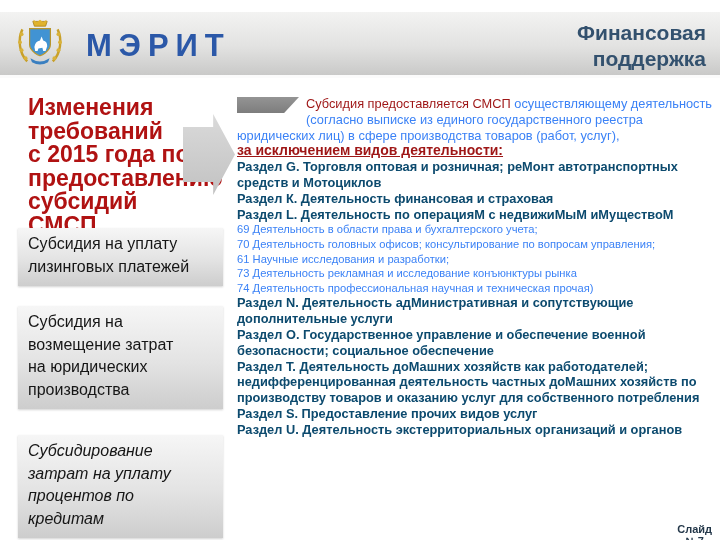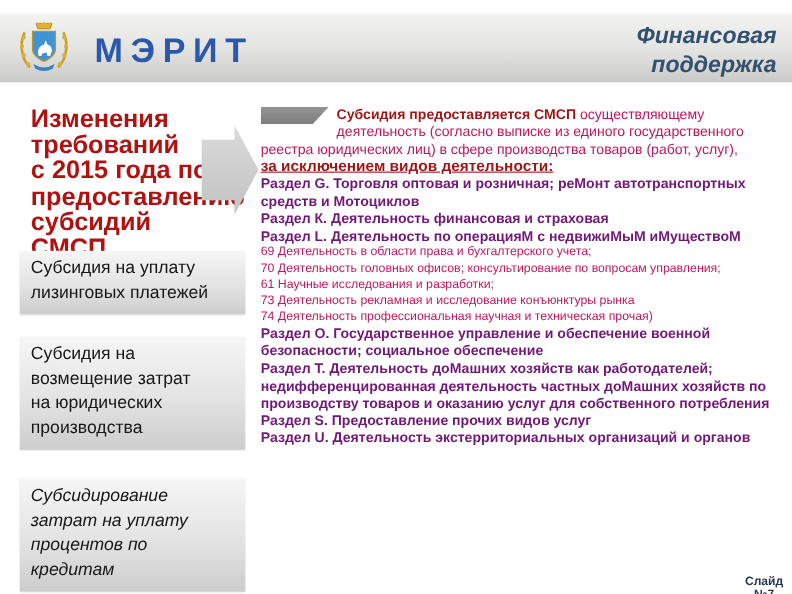--- a/index.html
+++ b/index.html
@@ -15,21 +15,21 @@
   .slide{position:relative;width:720px;height:540px;background:#ffffff;overflow:hidden;margin-top:12px;}
 
   
   .header{position:absolute;left:0;top:0;width:720px;height:63px;
           background:linear-gradient(180deg,#f3f3f2 0%,#e2e2e1 55%,#c9c9c8 100%);
           border-bottom:3px solid #fbfbfb;}
   .arms{position:absolute;left:16px;top:3px;width:48px;height:56px;}
   .logo-text{position:absolute;left:86px;top:16px;font-size:31px;font-weight:bold;
              letter-spacing:7px;color:var(--logo-blue);}
   .header-title{position:absolute;right:14px;top:8px;text-align:right;
-                font-size:21px;font-weight:bold;line-height:26px;color:var(--header-navy);font-style:italic;}
+                font-size:21px;font-weight:bold;line-height:26px;color:var(--header-navy);}
 
   
   .left-heading{position:absolute;left:28px;top:84px;width:175px;
                 font-size:23px;line-height:23.5px;font-weight:bold;
                 color:var(--accent-red-bright);white-space:pre-line;}
   .big-arrow{position:absolute;left:183px;top:102px;width:52px;height:81px;
              background:linear-gradient(180deg,#dadada 0%,#c2c2c2 100%);
              clip-path:polygon(0 16%,58% 16%,58% 0%,100% 50%,58% 100%,58% 84%,0 84%);}
   .box{position:absolute;left:18px;width:186px;padding:5px 9px 8px 10px;
        background:linear-gradient(180deg,#f6f6f6 0%,#e3e3e3 55%,#cdcdcd 100%);
@@ -37,23 +37,23 @@
        box-shadow:0 1px 2px rgba(0,0,0,0.18);}
   .box:nth-child(1){top:216px;}
   .box:nth-child(2){top:294px;}
   .box:nth-child(3){top:423px;font-style:italic;}
 
   
   .content{position:absolute;left:237px;top:84px;width:478px;}
   .para{color:#111;}
   .para.body{font-size:12.8px;line-height:15.8px;}
   .para.small{font-size:11.2px;line-height:14.6px;}
-  .seg-plain{color:#be185d;}
-  .seg-bold{color:#701a75;font-weight:bold;}
-  .seg-red-bold{color:var(--accent-red);font-weight:bold;}
+  .seg-plain{color:#3b82f6;}
+  .seg-bold{color:#0c4a6e;font-weight:bold;}
+  .seg-red-bold{color:var(--accent-red);font-weight:normal;}
   .seg-red-bold-underline{color:var(--accent-red);font-weight:bold;
                           text-decoration:underline;font-size:14px;}
   .lead-arrow{float:left;width:62px;height:16px;margin:1px 7px 0 0;
               background:linear-gradient(180deg,#949494,#7d7d7d);
               clip-path:polygon(0 0,100% 0,76% 100%,0 100%);}
 
   
   .slide-number{position:absolute;right:8px;bottom:5px;text-align:center;
                 font-size:11px;line-height:12px;font-weight:bold;color:var(--footer-navy);}
 </style>
@@ -114,20 +114,21 @@
       <div class="para body"><span class="lead-arrow"></span><span class="seg-red-bold">Субсидия предоставляется СМСП </span><span class="seg-plain">осуществляющему деятельность (согласно выписке из единого государственного реестра юридических лиц) в сфере производства товаров (работ, услуг),</span></div>
       <div class="para body"><span class="seg-red-bold-underline">за исключением видов деятельности:</span></div>
       <div class="para body"><span class="seg-bold">Раздел G. Торговля оптовая и розничная; реМонт автотранспортных средств и Мотоциклов</span></div>
       <div class="para body"><span class="seg-bold">Раздел К. Деятельность финансовая и страховая</span></div>
       <div class="para body"><span class="seg-bold">Раздел L. Деятельность по операцияМ с недвижиМыМ иМуществоМ</span></div>
       <div class="para small"><span class="seg-plain">69 Деятельность в области права и бухгалтерского учета;</span></div>
       <div class="para small"><span class="seg-plain">70 Деятельность головных офисов; консультирование по вопросам управления;</span></div>
       <div class="para small"><span class="seg-plain">61 Научные исследования и разработки;</span></div>
       <div class="para small"><span class="seg-plain">73 Деятельность рекламная и исследование конъюнктуры рынка</span></div>
       <div class="para small"><span class="seg-plain">74 Деятельность профессиональная научная и техническая прочая)</span></div>
+      <div class="para body"><span class="seg-bold">Раздел N. Деятельность адМинистративная и сопутствующие дополнительные услуги</span></div>
       <div class="para body"><span class="seg-bold">Раздел O. Государственное управление и обеспечение военной безопасности; социальное обеспечение</span></div>
       <div class="para body"><span class="seg-bold">Раздел T. Деятельность доМашних хозяйств как работодателей; недифференцированная деятельность частных доМашних хозяйств по производству товаров и оказанию услуг для собственного потребления</span></div>
       <div class="para body"><span class="seg-bold">Раздел S. Предоставление прочих видов услуг</span></div>
       <div class="para body"><span class="seg-bold">Раздел U. Деятельность экстерриториальных организаций и органов</span></div>
     </main>
 
   <footer class="slide-number">
     <div>Слайд</div>
     <div>№7</div>
   </footer>

